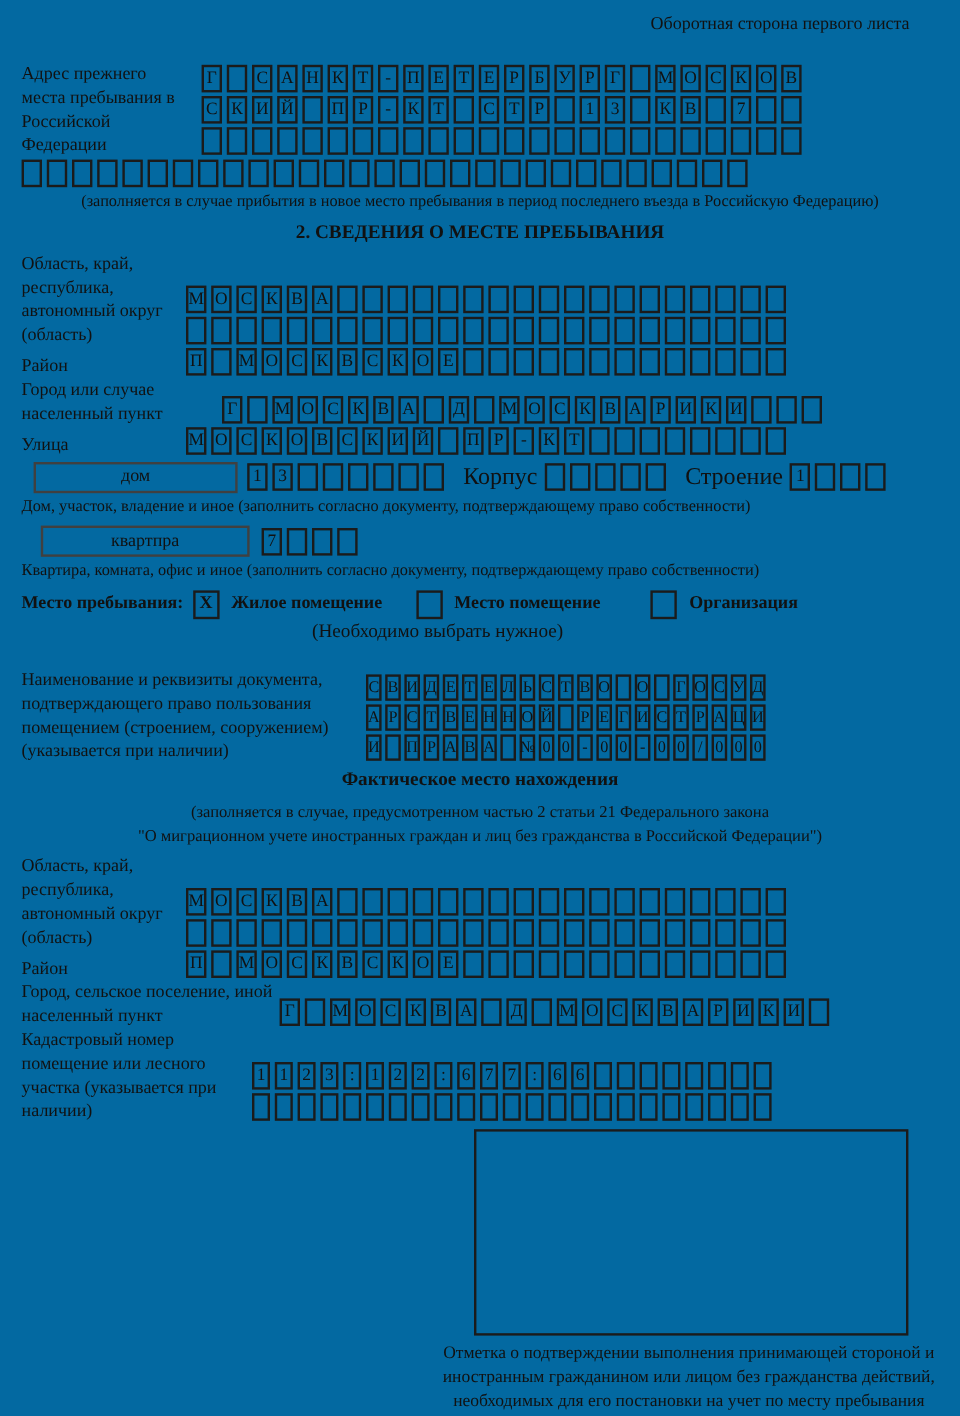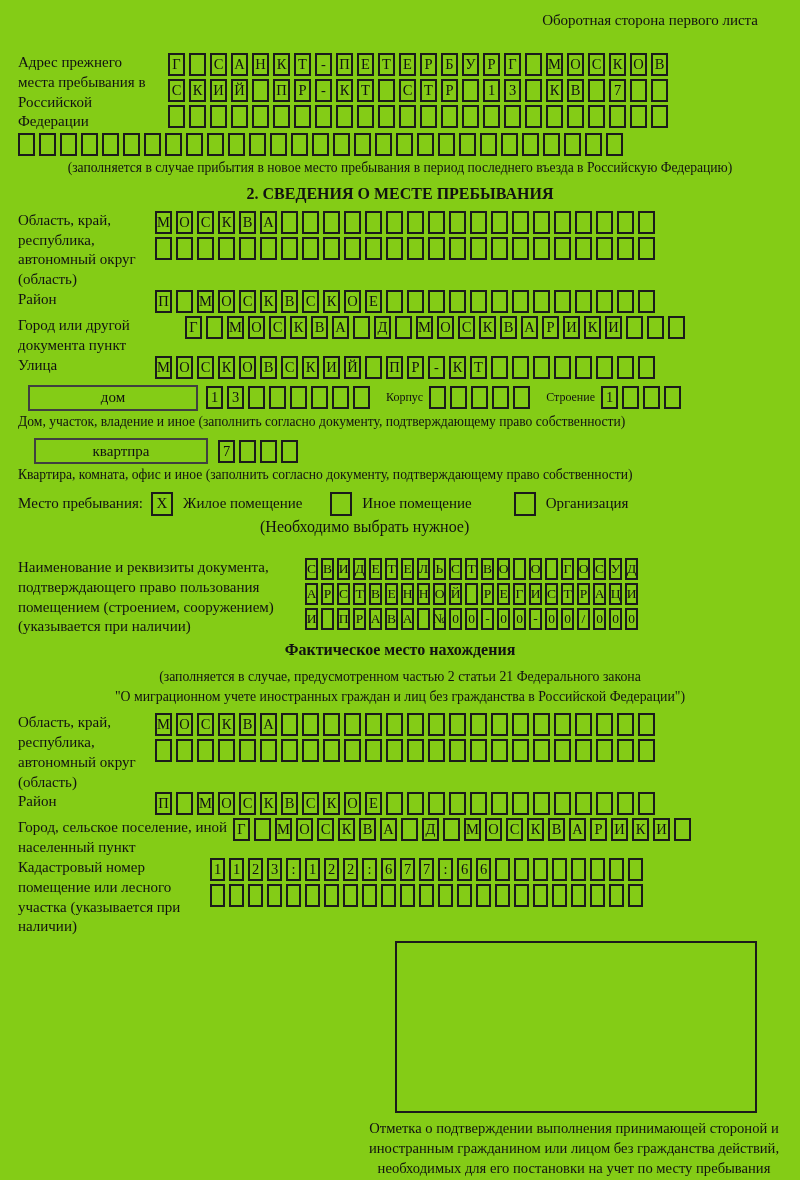--- a/index.html
+++ b/index.html
@@ -1,24 +1,24 @@
 <!DOCTYPE html>
 <html><head>
 <meta charset="utf-8">
 <style>
   * { margin:0; padding:0; box-sizing:border-box; }
   html,body { background:#ffffff; }
   .page {
-    width:800px; height:1180px; margin:0 auto; background:#84cc16;
+    width:800px; height:1180px; margin:0 auto; background:#0369a1;
     padding:12px 18px 0 18px; overflow:hidden;
     font-family:"Liberation Serif", serif; color:#111; font-size:15px;
   }
   .header-note { text-align:right; padding-right:24px; font-size:15px; margin-bottom:24px; }
 
-  .field { display:flex; align-items:flex-start; }
+  .field { display:flex; align-items:flex-end; }
   .label { width:137px; padding-right:6px; font-size:15px; line-height:1.32; flex:0 0 auto; }
   .label.w-prev   { width:150px; }
   .label.w-gorod1 { width:167px; }
   .label.w-doc    { width:287px; }
   .label.w-gorod2 { width:215px; }
   .label.w-kad    { width:192px; }
 
   .cells { display:flex; margin-bottom:3px; }
   .cell {
     display:inline-flex; align-items:center; justify-content:center;
@@ -29,23 +29,23 @@
   .cells.kad .cell { width:15px; margin-right:4px; }
   .full-row { margin-top:1px; }
 
   .caption { font-size:13.6px; text-align:center; margin:2px 0 8px 0; line-height:1.3; }
   .sec-title { font-weight:bold; font-size:16px; text-align:center; margin:4px 0 8px 0; }
 
   .dom-row { display:flex; align-items:center; margin:3px 0 2px 0; }
   .wide-box { border:2px solid #404040; height:26px; display:flex; align-items:center; justify-content:center; font-size:15px; }
   .dom-box { width:170px; margin-left:10px; margin-right:8px; }
   .kv-box  { width:174px; margin-left:16px; margin-right:10px; }
-  .inline-lbl { margin:0 6px 0 12px; font-size:12px; }
-
-  .check-row { display:flex; align-items:center; margin:4px 0 2px 0; }
+  .inline-lbl { margin:0 6px 0 12px; font-size:20px; }
+
+  .check-row { display:flex; align-items:center; margin:4px 0 2px 0;font-weight:bold; }
   .checkbox {
     width:22px; height:24px; border:2px solid #1b1b1b; display:inline-flex;
     align-items:center; justify-content:center; font-size:15px; flex:0 0 auto;
   }
   .check-row .opt-lbl { margin:0 0 0 10px; }
   .gap1 { margin-left:8px; } .gap2 { margin-left:28px; } .gap3 { margin-left:42px; }
   .choose-note { font-size:16px; margin:1px 0 22px 242px; }
 
   .fact-note { font-size:13.8px; text-align:center; line-height:1.45; margin-bottom:6px; }
 
@@ -260,21 +260,21 @@
         <span class="cell"></span>
         <span class="cell"></span>
         <span class="cell"></span>
         <span class="cell"></span>
         <span class="cell"></span>
         <span class="cell"></span>
       </div>
   </div>
 
   <div class="field">
-    <div class="label w-gorod1">Город или другой документа пункт</div>
+    <div class="label w-gorod1">Город или случае населенный пункт</div>
     <div class="cells">
         <span class="cell">Г</span>
         <span class="cell"></span>
         <span class="cell">М</span>
         <span class="cell">О</span>
         <span class="cell">С</span>
         <span class="cell">К</span>
         <span class="cell">В</span>
         <span class="cell">А</span>
         <span class="cell"></span>
@@ -365,21 +365,21 @@
         <span class="cell"></span>
       </div>
   </div>
   <div class="caption" style="text-align:left;">Квартира, комната, офис и иное (заполнить согласно документу, подтверждающему право собственности)</div>
 
   <div class="check-row">
     <span>Место пребывания:</span>
     <span class="checkbox gap1">X</span>
     <span class="opt-lbl">Жилое помещение</span>
     <span class="checkbox gap2"></span>
-    <span class="opt-lbl">Иное помещение</span>
+    <span class="opt-lbl">Место помещение</span>
     <span class="checkbox gap3"></span>
     <span class="opt-lbl">Организация</span>
   </div>
   <div class="choose-note">(Необходимо выбрать нужное)</div>
 
   <div class="field">
     <div class="label w-doc">Наименование и реквизиты документа, подтверждающего право пользования помещением (строением, сооружением) (указывается при наличии)</div>
     <div>
       <div class="cells doc">
           <span class="cell">С</span>

